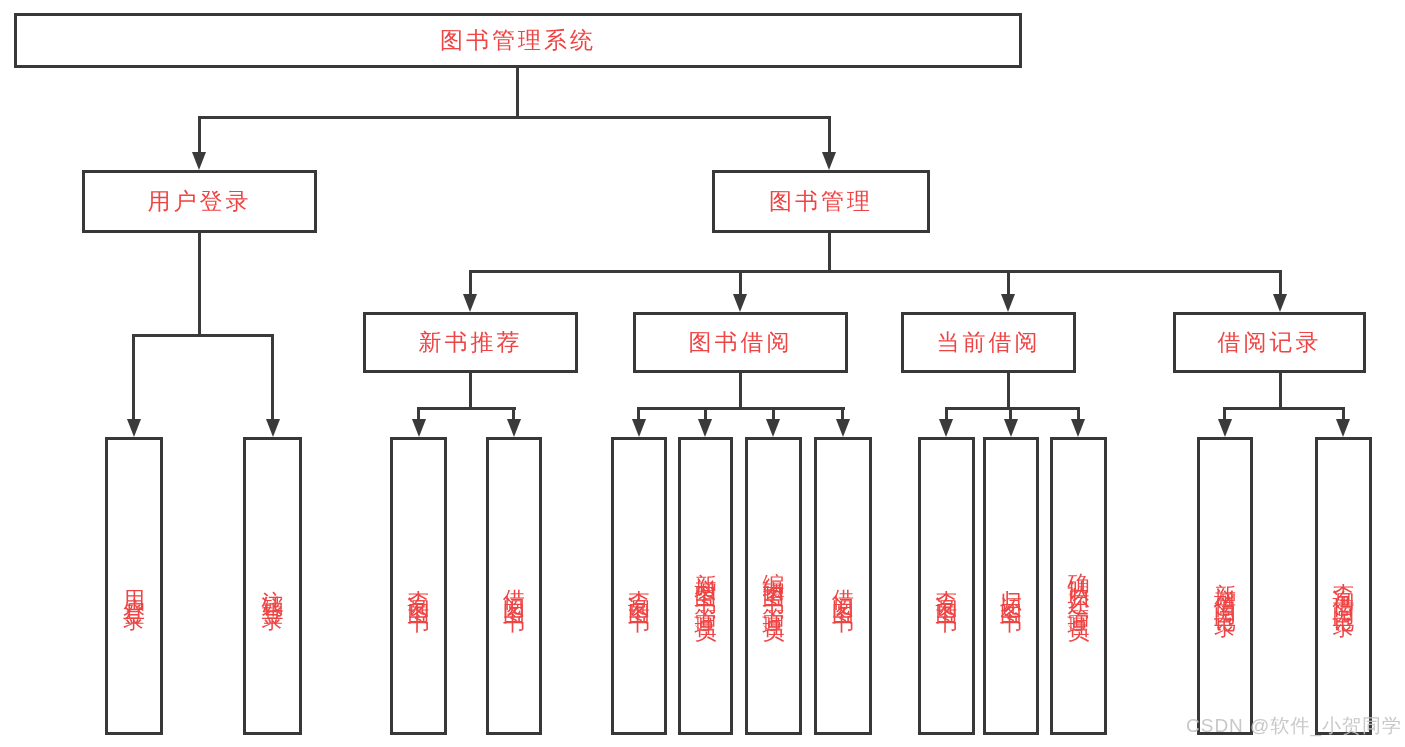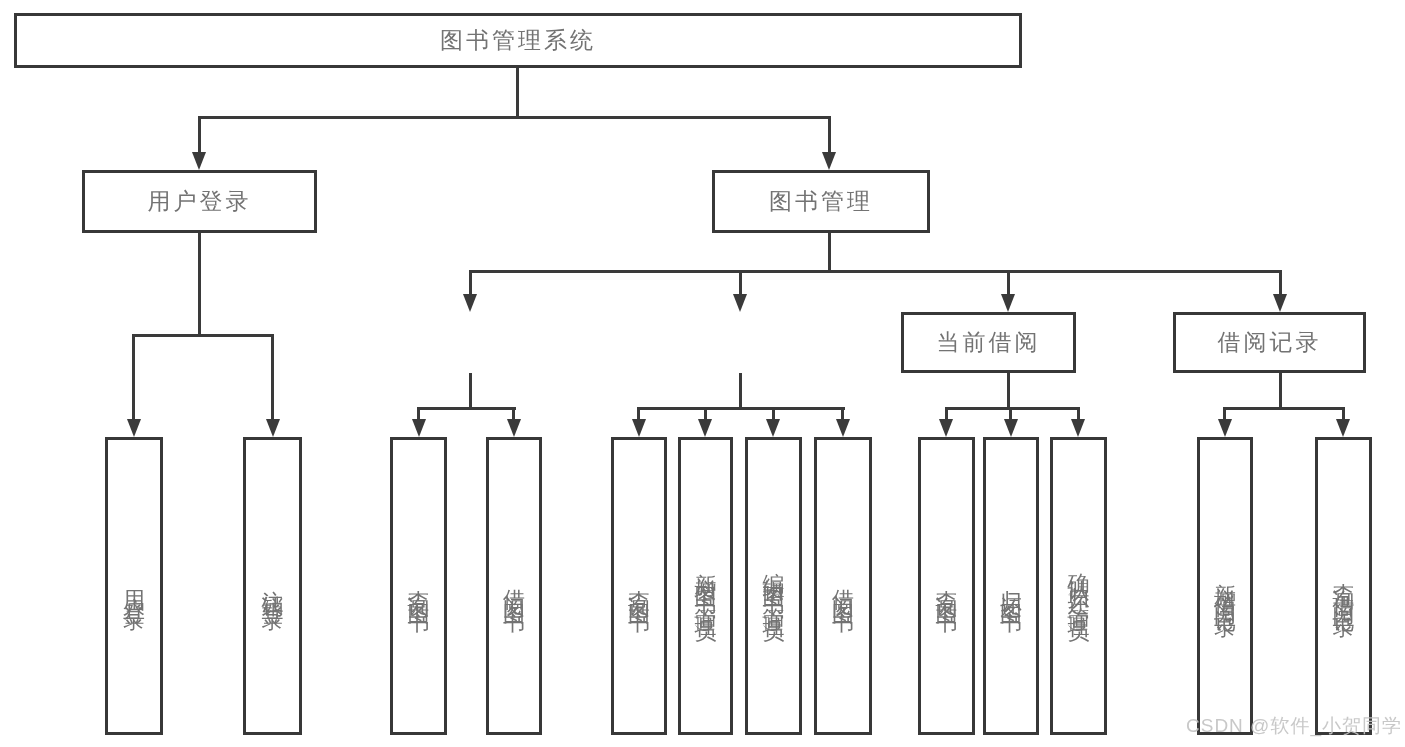--- a/index.html
+++ b/index.html
@@ -6,21 +6,21 @@
   body{
     width:1405px;height:747px;background:#ffffff;overflow:hidden;
     font-family:"Liberation Sans","DejaVu Sans",sans-serif;
   }
   #canvas{position:relative;width:1405px;height:747px;background:#ffffff;}
   .box{
     position:absolute;box-sizing:border-box;
     border:3px solid #383838;background:#ffffff;
     display:flex;align-items:center;justify-content:center;
   }
-  .box .label{color:#737373;font-size:23px;letter-spacing:3px;white-space:nowrap;}
+  .box .label{color:#ef4444;font-size:23px;letter-spacing:3px;white-space:nowrap;}
   .box.v .label{
     writing-mode:vertical-rl;text-orientation:mixed;
     font-size:22px;letter-spacing:7px;line-height:1;white-space:normal;
   }
   .line{position:absolute;background:#3a3a3a;}
   .arrow{
     position:absolute;width:0;height:0;
     border-left:7px solid transparent;border-right:7px solid transparent;
     border-top:18px solid #3a3a3a;
   }
@@ -38,20 +38,26 @@
     <span class="label">图书管理系统</span>
   </div>
 
   <div class="box" style="left:82px;top:170px;width:235px;height:63px">
     <span class="label">用户登录</span>
   </div>
   <div class="box" style="left:712px;top:170px;width:218px;height:63px">
     <span class="label">图书管理</span>
   </div>
 
+  <div class="box" style="left:363px;top:312px;width:215px;height:61px">
+    <span class="label">新书推荐</span>
+  </div>
+  <div class="box" style="left:633px;top:312px;width:215px;height:61px">
+    <span class="label">图书借阅</span>
+  </div>
   <div class="box" style="left:901px;top:312px;width:175px;height:61px">
     <span class="label">当前借阅</span>
   </div>
   <div class="box" style="left:1173px;top:312px;width:193px;height:61px">
     <span class="label">借阅记录</span>
   </div>
 
   <div class="box v" style="left:105px;top:437px;width:58px;height:298px">
     <span class="label">用户登录</span>
   </div>

